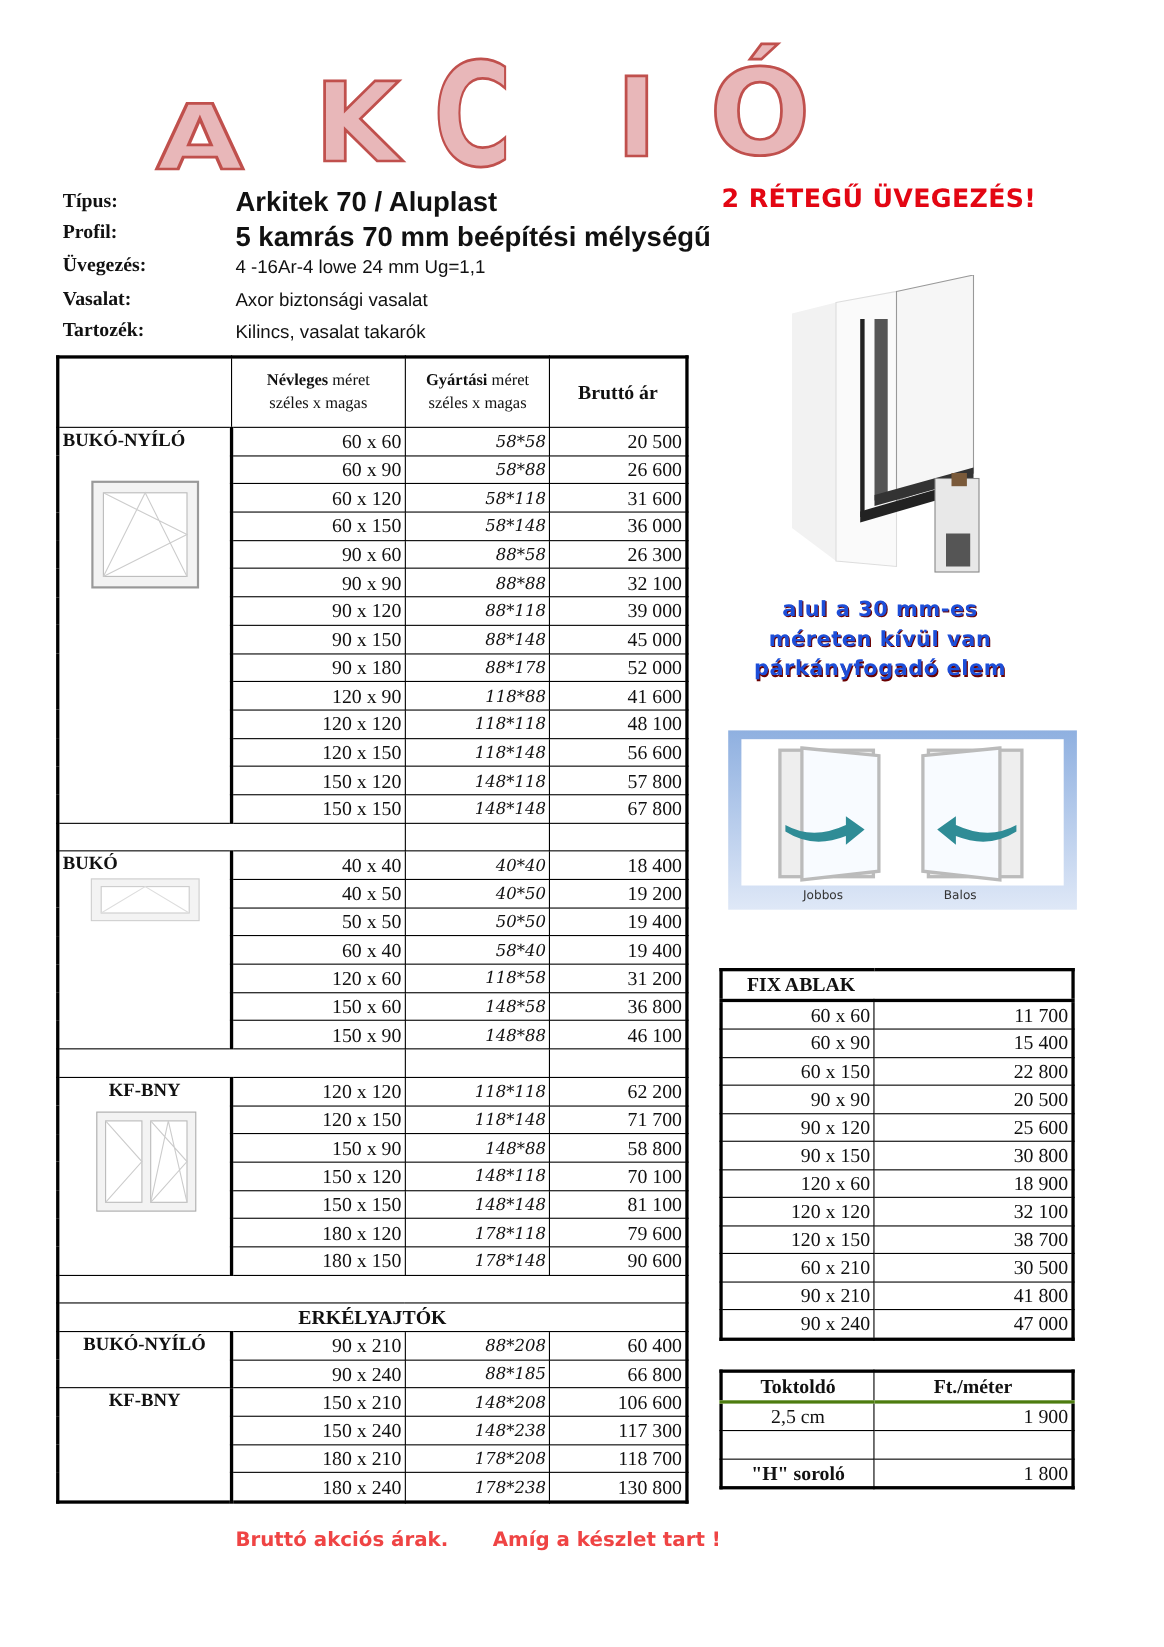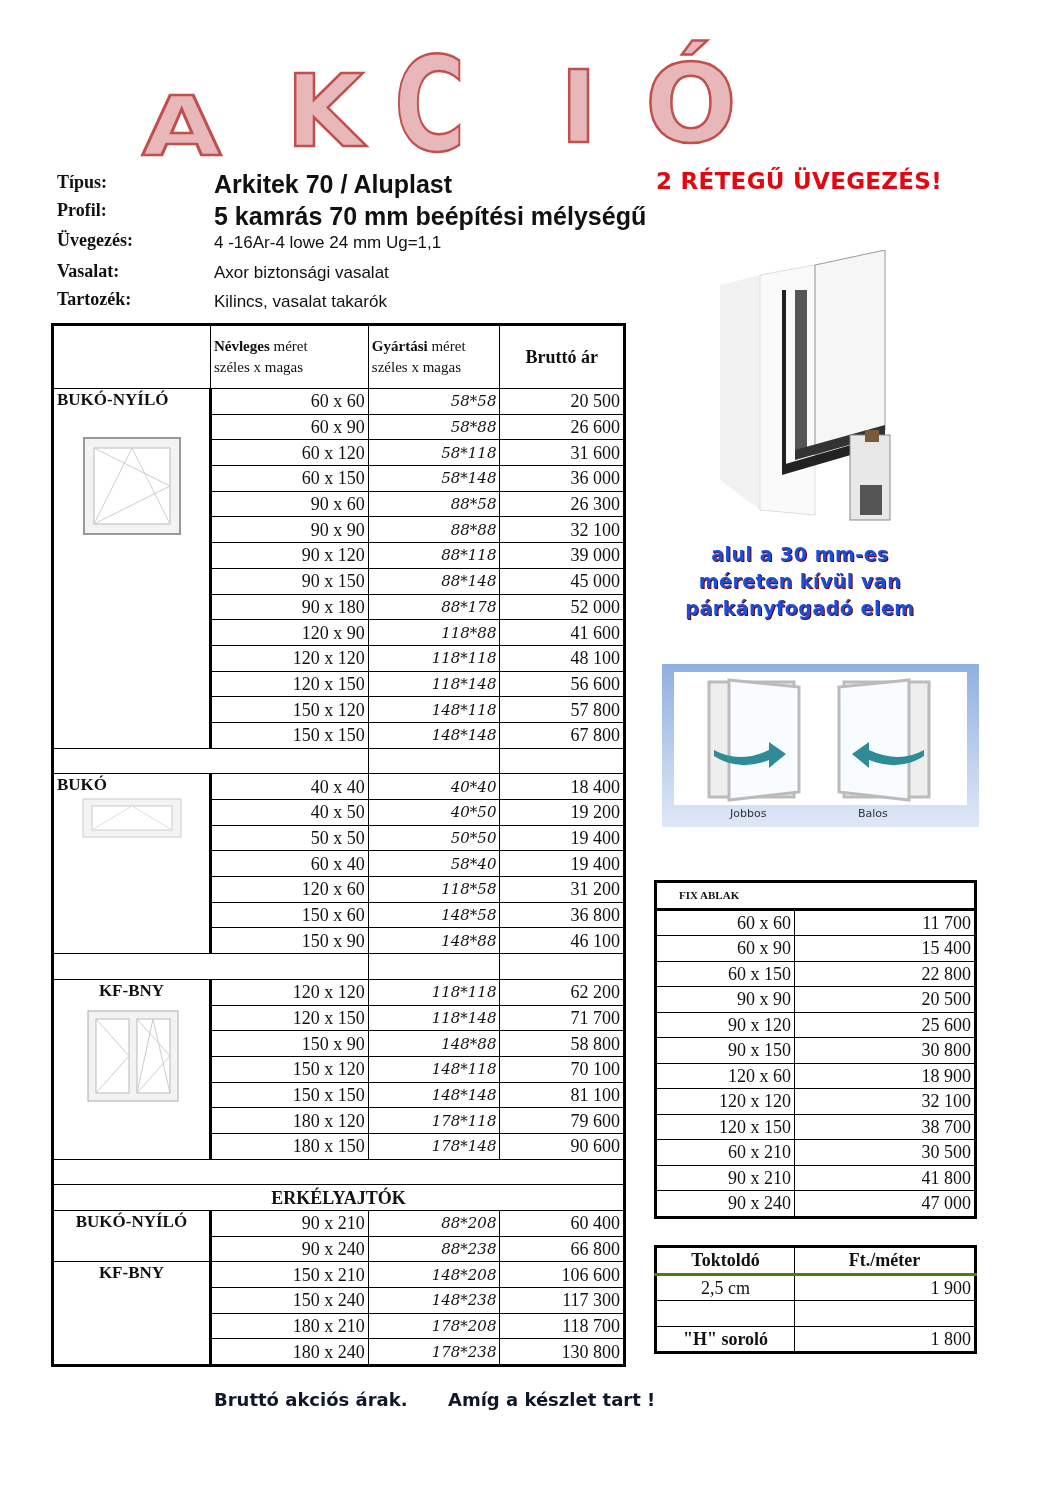--- a/index.html
+++ b/index.html
@@ -16,37 +16,37 @@
   table{border-collapse:collapse;position:absolute;font-family:"Liberation Serif",serif;}
   #main{left:51px;top:323px;width:575px;border:3px solid #000;}
   #main td{border:1px solid #000;padding:0 3px;height:24.7px;font-size:18px;line-height:22px;}
   #main col.c0{width:156px}#main col.c1{width:156px}#main col.c2{width:130px}#main col.c3{width:123px}
   td.nom{text-align:right;}
   td.gy{text-align:right;font-style:italic;font-size:15px !important;font-family:"DejaVu Serif",serif;}
   td.pr{text-align:right;}
   td.cat{vertical-align:top;font-weight:bold;font-size:17px !important;border-right:3px solid #000 !important;}
   td.cat.c{text-align:center;}
   tr.thick-top td{border-top:3px solid #000;}
-  .hdr td{height:62px !important;text-align:left;font-size:15px !important;line-height:21px !important;}
+  .hdr td{height:62px !important;text-align:center;font-size:15px !important;line-height:21px !important;}
   .hdr .bo{font-weight:bold;}
   .hdr .brutto{text-align:center;font-weight:bold;font-size:18px !important;}
   .erk td{text-align:center;font-weight:bold;font-size:17px;}
   
   #fix{left:654px;top:880px;width:323px;border:3px solid #000;}
   #fix td{border:1px solid #000;height:24.5px;padding:0 3px;font-size:18px;line-height:22px;}
-  #fix .title td{font-weight:bold;font-size:11px;padding-left:22px;border-bottom:3px solid #000;}
+  #fix .title td{font-weight:bold;font-size:18px;padding-left:22px;border-bottom:3px solid #000;}
   #fix td.l{width:131px;text-align:right;}
   #fix td.r{text-align:right;}
   #tok{left:654px;top:1245px;width:323px;border:3px solid #000;}
   #tok td{border:1px solid #000;height:24.5px;padding:0 3px;font-size:18px;line-height:22px;}
   #tok td.l{width:131px;text-align:center;}
   #tok td.r{text-align:right;padding-left:13px;}
   #tok .th td{font-weight:bold;text-align:center;border-bottom:3px solid #4d7c0f;}
   #tok td.bold{font-weight:bold;}
-  .foot{position:absolute;top:1389px;font-family:"DejaVu Sans",sans-serif;font-weight:bold;font-size:18px;color:#0f172a;}
+  .foot{position:absolute;top:1389px;font-family:"DejaVu Sans",sans-serif;font-weight:bold;font-size:18px;color:#ef4444;}
   .note{position:absolute;left:640px;width:320px;text-align:center;font-family:"DejaVu Sans",sans-serif;font-weight:bold;font-size:19px;color:#1d4ed8;text-shadow:1px 1px 0 #6b0000,0 0 3px #fff;letter-spacing:0.5px;line-height:27px;}
   .swing{position:absolute;left:662px;top:664px;width:317px;height:163px;background:linear-gradient(#8fb0e0,#dfe8f7);}
   .swing-in{position:absolute;left:12px;top:8px;width:293px;height:133px;background:#fff;}
   .swing-lbl{position:absolute;top:143px;font-family:"DejaVu Sans",sans-serif;font-size:11px;color:#333;}
 </style>
 </head>
 <body>
 
 <div class="akcio" style="left:150px;top:86px;font-size:82px;transform:scaleX(1.25);">A</div>
 <div class="akcio" style="left:286px;top:62px;font-size:100px;">K</div>
@@ -299,21 +299,21 @@
         <td colspan="4">ERKÉLYAJTÓK</td>
       </tr>
       <tr>
         <td class="cat c" rowspan="2">BUKÓ-NYÍLÓ</td>
         <td class="nom">90 x 210</td>
         <td class="gy">88*208</td>
         <td class="pr">60 400</td>
       </tr>
       <tr>
         <td class="nom">90 x 240</td>
-        <td class="gy">88*238</td>
+        <td class="gy">88*185</td>
         <td class="pr">66 800</td>
       </tr>
       <tr>
         <td class="cat c" rowspan="4">KF-BNY</td>
         <td class="nom">150 x 210</td>
         <td class="gy">148*208</td>
         <td class="pr">106 600</td>
       </tr>
       <tr>
         <td class="nom">150 x 240</td>

